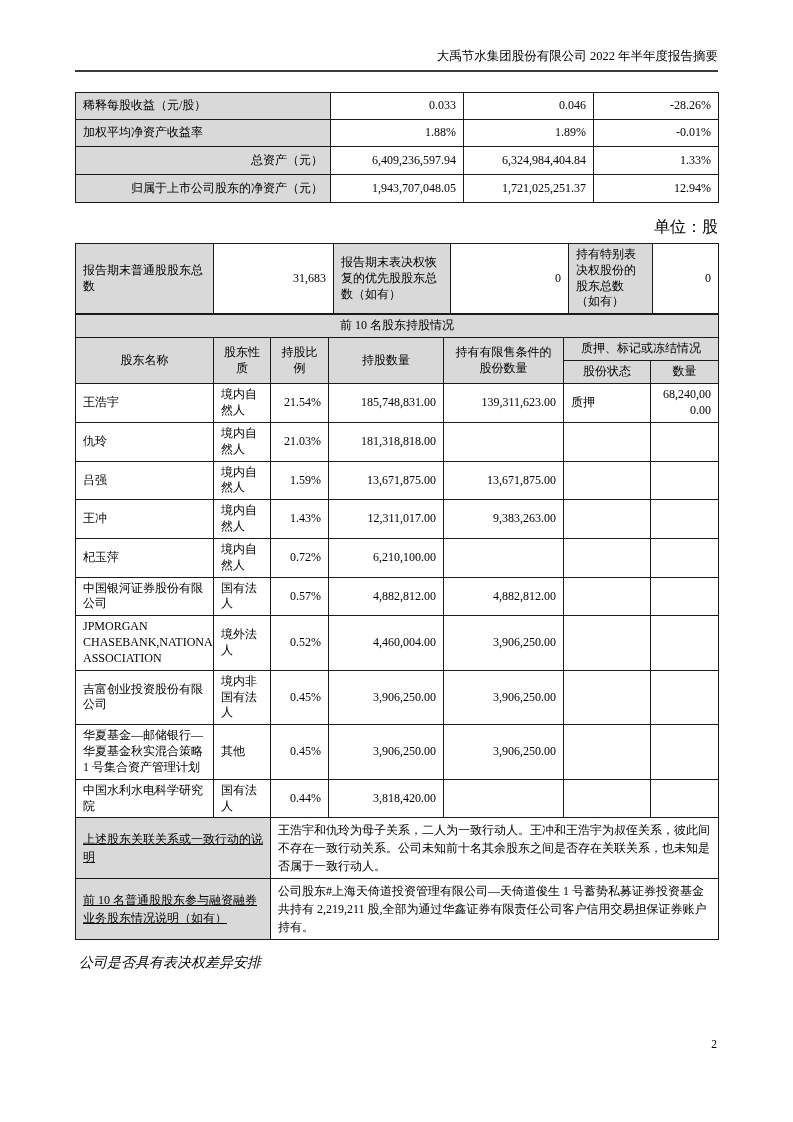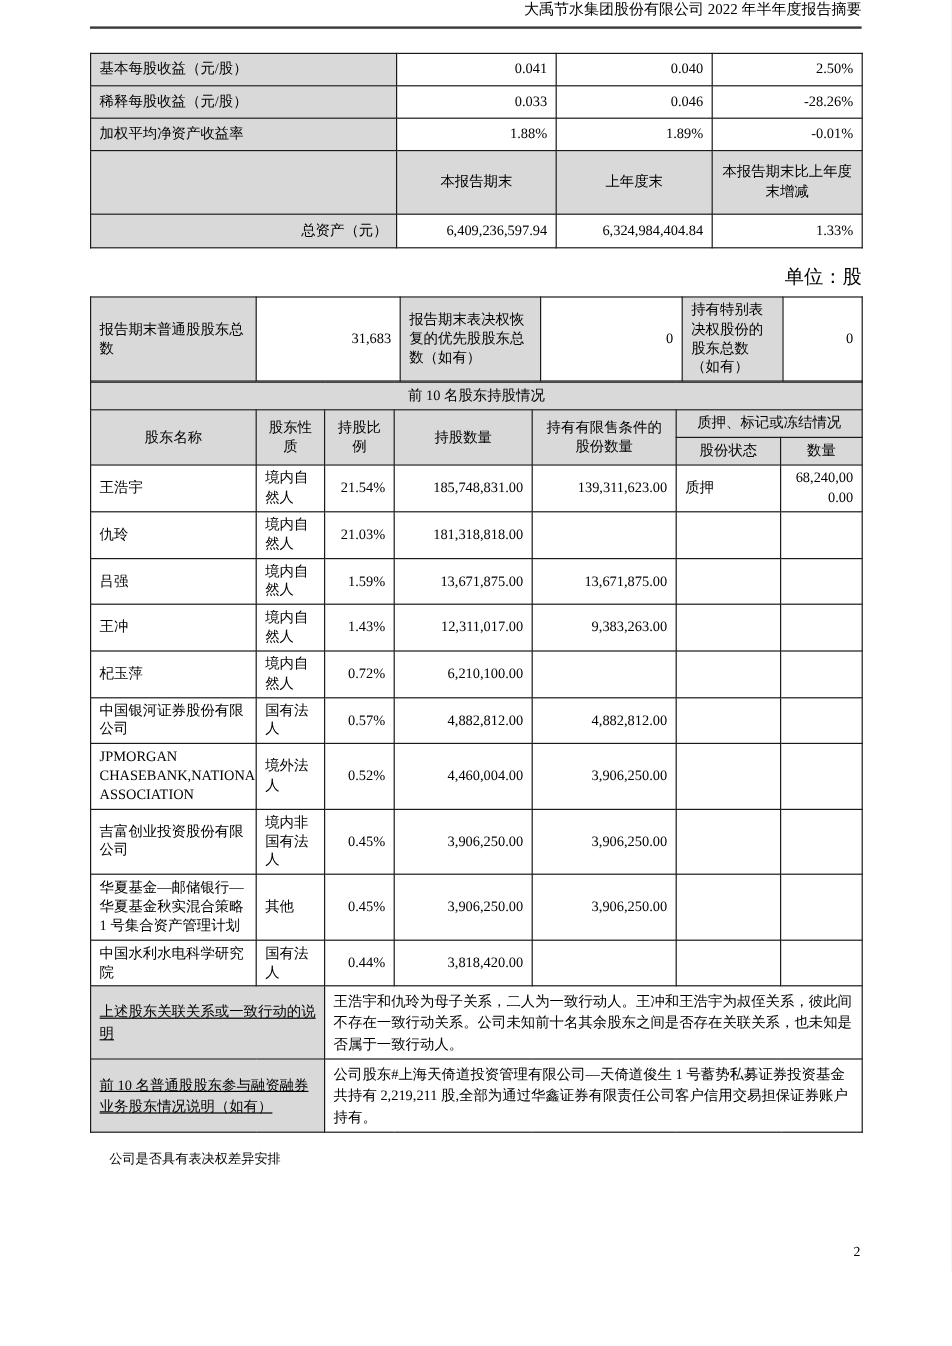--- a/index.html
+++ b/index.html
@@ -10,20 +10,21 @@
     background:#ffffff;
     font-family:"Liberation Serif","DejaVu Serif",serif;
     color:#000;
     overflow:hidden;
   }
   .content{
     position:absolute;left:75px;top:0;width:643px;
   }
   
   .doc-header{
+    padding-top:48px;
     text-align:right;
     font-size:12.5px;
     line-height:16px;
     border-bottom:2px solid #3a3a3a;
     padding-bottom:6px;
   }
   
   table.tbl{
     width:643px;
     border-collapse:collapse;
@@ -65,21 +66,21 @@
   
   .t3 td{padding:3px 6px;}
   .t3 tr.r-title td{height:16px;margin-top:38px;}
   .t3 tr.r-h1 td{height:16px;}
   .t3 tr.r-h2 td{height:16px;}
   .t3 tbody.body-rows td{height:27px;}
   .t3 .qty{word-break:break-all;}
   .t3 .note{line-height:1.5;}
   .t3 td.notelab{line-height:1.5;text-decoration:underline;}
   
-  .q-line{margin:14px 0 0 16px;font-size:11px;}
+  .q-line{margin:14px 0 0 4px;font-size:14px;font-style:italic;}
   .cb-line{margin:11px 0 0 0;font-size:12.5px;}
   .cb-line .cb{margin-right:2px;}
   .cb-gap{display:inline-block;width:8px;}
   .pagenum{
     position:absolute;
     right:76px;top:1038px;
     font-size:11.5px;
   }
 </style>
 </head>
@@ -94,48 +95,42 @@
 
     <table class="tbl t1">
       <colgroup>
           <col style="width:255px">
           <col style="width:133px">
           <col style="width:130px">
           <col style="width:125px">
         </colgroup>
       <tbody>
         <tr class="r-sm">
-          <td class="g lab">基本每股收益（元/股）</td>
-          <td class="num">0.041</td>
-          <td class="num">0.040</td>
-          <td class="num">2.50%</td>
-        </tr>
-        <tr class="r-sm">
           <td class="g lab">稀释每股收益（元/股）</td>
           <td class="num">0.033</td>
           <td class="num">0.046</td>
           <td class="num">-28.26%</td>
         </tr>
         <tr class="r-sm">
           <td class="g lab">加权平均净资产收益率</td>
           <td class="num">1.88%</td>
           <td class="num">1.89%</td>
           <td class="num">-0.01%</td>
         </tr>
-        <tr class="r-hdr">
-          <td class="g"></td>
-          <td class="g c">本报告期末</td>
-          <td class="g c">上年度末</td>
-          <td class="g c">本报告期末比上年度末增减</td>
-        </tr>
         <tr class="r-md">
           <td class="g lab">总资产（元）</td>
           <td class="num">6,409,236,597.94</td>
           <td class="num">6,324,984,404.84</td>
           <td class="num">1.33%</td>
+        </tr>
+        <tr class="r-md">
+          <td class="g lab">归属于上市公司股东的净资产（元）</td>
+          <td class="num">1,943,707,048.05</td>
+          <td class="num">1,721,025,251.37</td>
+          <td class="num">12.94%</td>
         </tr>
       </tbody>
     </table>
 
     <div class="unit">单位：股</div>
 
     <table class="tbl t2">
       <colgroup>
           <col style="width:138px">
           <col style="width:120px">

